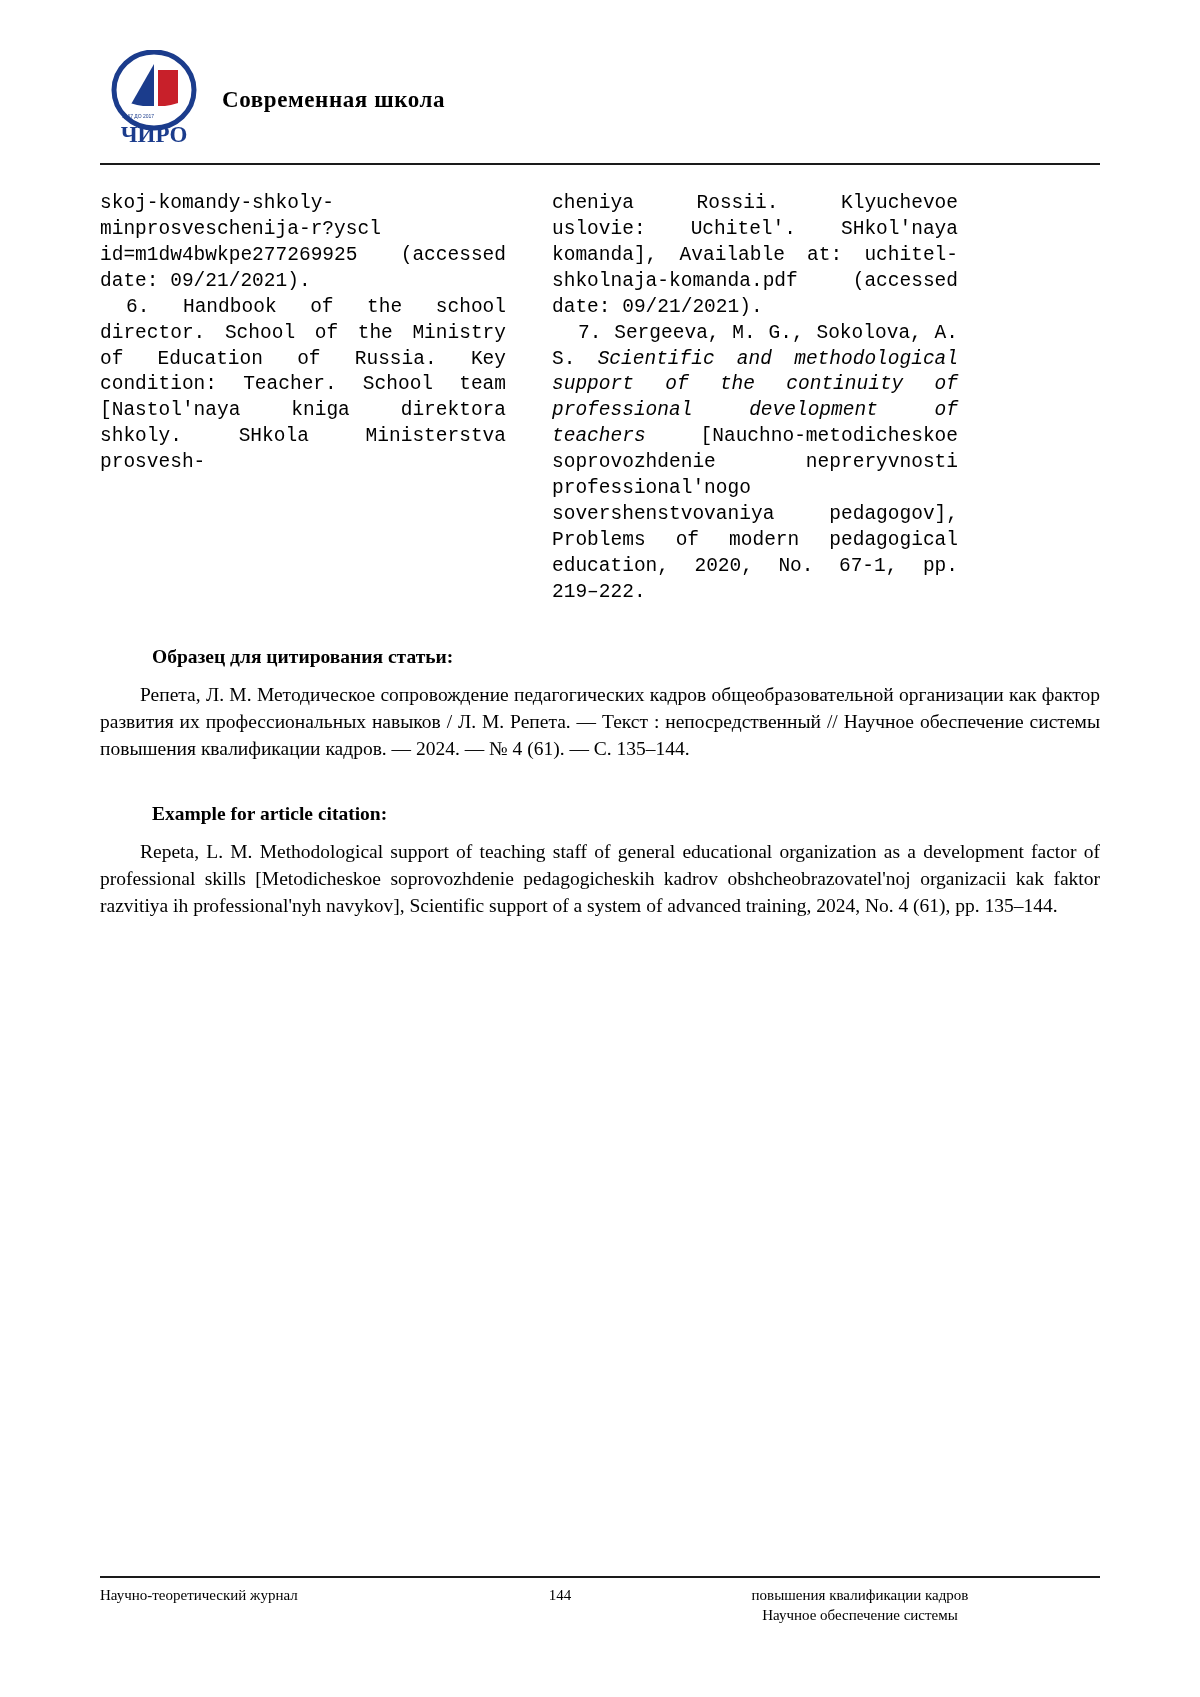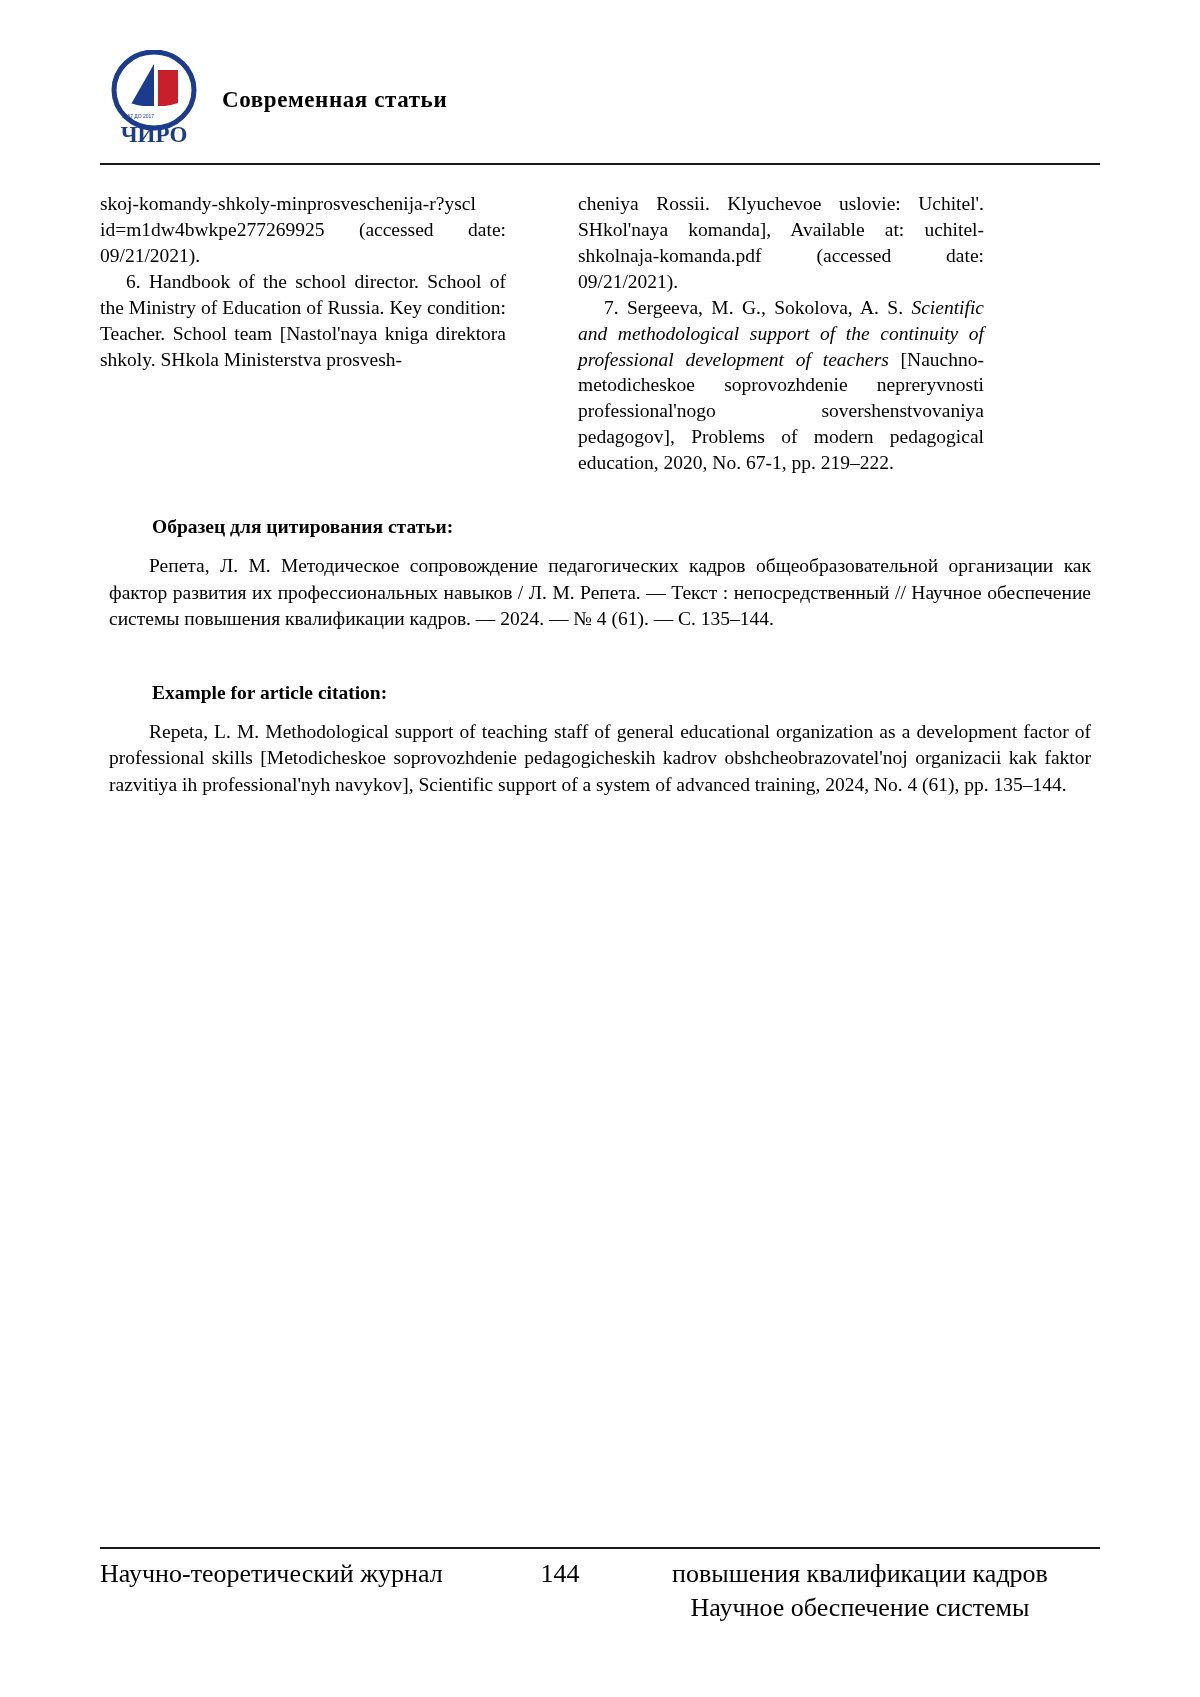--- a/index.html
+++ b/index.html
@@ -46,23 +46,24 @@
   }
   .header-rule {
     border-top: 2.5px solid #1a1a1a;
     margin-top: 8px;
     margin-bottom: 26px;
   }
 
   
   .columns {
     display: flex;
-    gap: 72px;
+    gap: 46px;
     font-size: 19.5px;
     line-height: 1.33;
+    font-family: Liberation Mono, monospace;
   }
   .col {
     width: 406px;
     text-align: justify;
   }
   .col p {
     margin: 0;
     text-indent: 0;
     hyphens: auto;
   }
@@ -76,21 +77,21 @@
     font-size: 19.5px;
     line-height: 1.37;
     text-align: justify;
   }
   .block-head {
     font-weight: bold;
     text-indent: 40px;
     margin: 12px;
   }
   .block p.body {
-    margin: 9px;
+    margin: 0;
     text-indent: 40px;
   }
   .gap-lg { height: 26px; }
 
   .impact-line {
     font-size: 19.5px;
     line-height: 1.4;
     text-indent: 40px;
     margin: 0;
   }
@@ -103,21 +104,21 @@
     right: 100px;
     bottom: 72px;
   }
   .footer-rule {
     border-top: 2px solid #1a1a1a;
     margin-bottom: 8px;
   }
   .footer-row {
     display: flex;
     align-items: flex-start;
-    font-size: 26px;
+    font-size: 15px;
     line-height: 1.3;
   }
   .footer-left {
     flex: 0 0 auto;
     width: 400px;
   }
   .footer-center {
     flex: 0 0 auto;
     width: 120px;
     text-align: center;
@@ -136,21 +137,21 @@
     <div class="logo">
       <svg width="92" height="100" viewBox="0 0 92 100" xmlns="http://www.w3.org/2000/svg">
         <ellipse cx="46" cy="40" rx="40" ry="38" fill="none" stroke="#1b3c8c" stroke-width="5"></ellipse>
         <path d="M22 56 L46 14 L46 56 Z" fill="#1b3c8c"></path>
         <path d="M50 20 L70 20 L70 56 L50 56 Z" fill="#c8202a"></path>
         <path d="M14 50 Q46 64 78 50 L78 58 Q46 72 14 58 Z" fill="#ffffff"></path>
         <text x="46" y="92" font-family="Liberation Serif, serif" font-size="23" font-weight="bold" fill="#1b3c8c" text-anchor="middle">ЧИРО</text>
         <text x="30" y="68" font-family="Liberation Sans, sans-serif" font-size="5" fill="#1b3c8c" text-anchor="middle">1967 ДО 2017</text>
       </svg>
     </div>
-    <div class="header-title">Современная статьи</div>
+    <div class="header-title">Современная школа</div>
   </div>
   <div class="header-rule"></div>
 
   <div class="columns">
 
     <div class="col">
       <p>skoj-komandy-shkoly-minprosveschenija-r?yscl id=m1dw4bwkpe277269925 (accessed date: 09/21/2021).</p>
       <p class="indent">6. Handbook of the school director. School of the Ministry of Education of Russia. Key condition: Teacher. School team [Nastol'naya kniga direktora shkoly. SHkola Ministerstva prosvesh-</p>
     </div>
 

